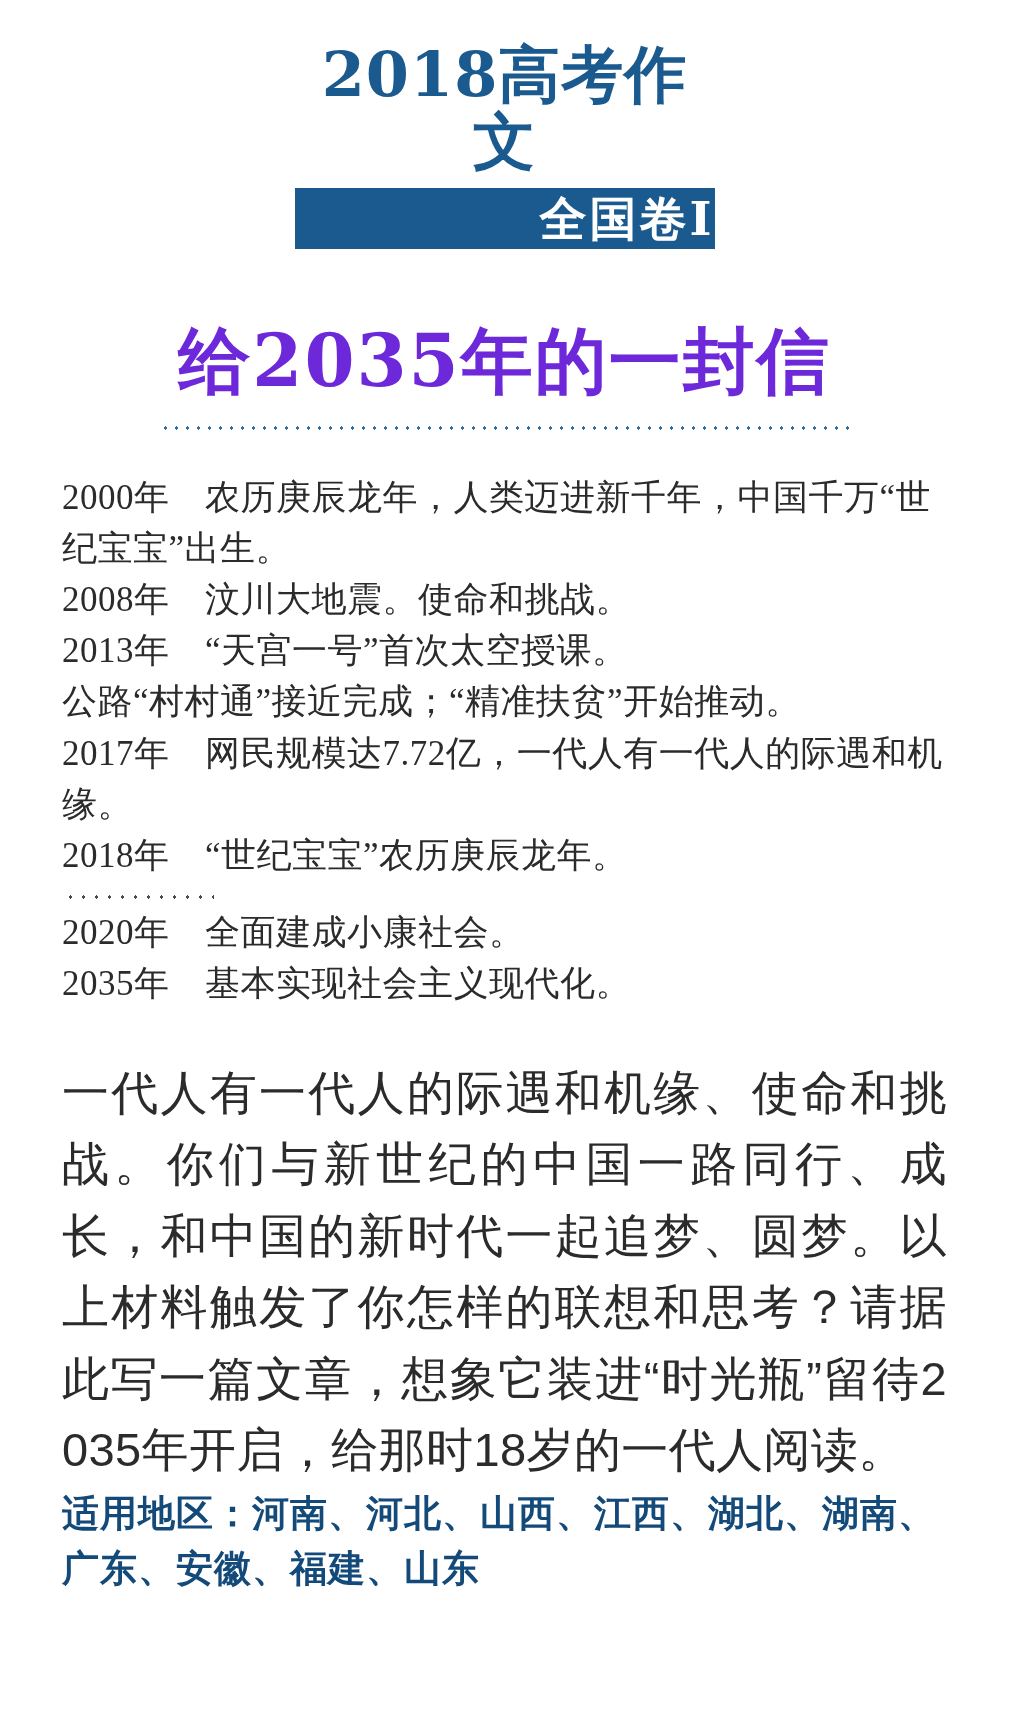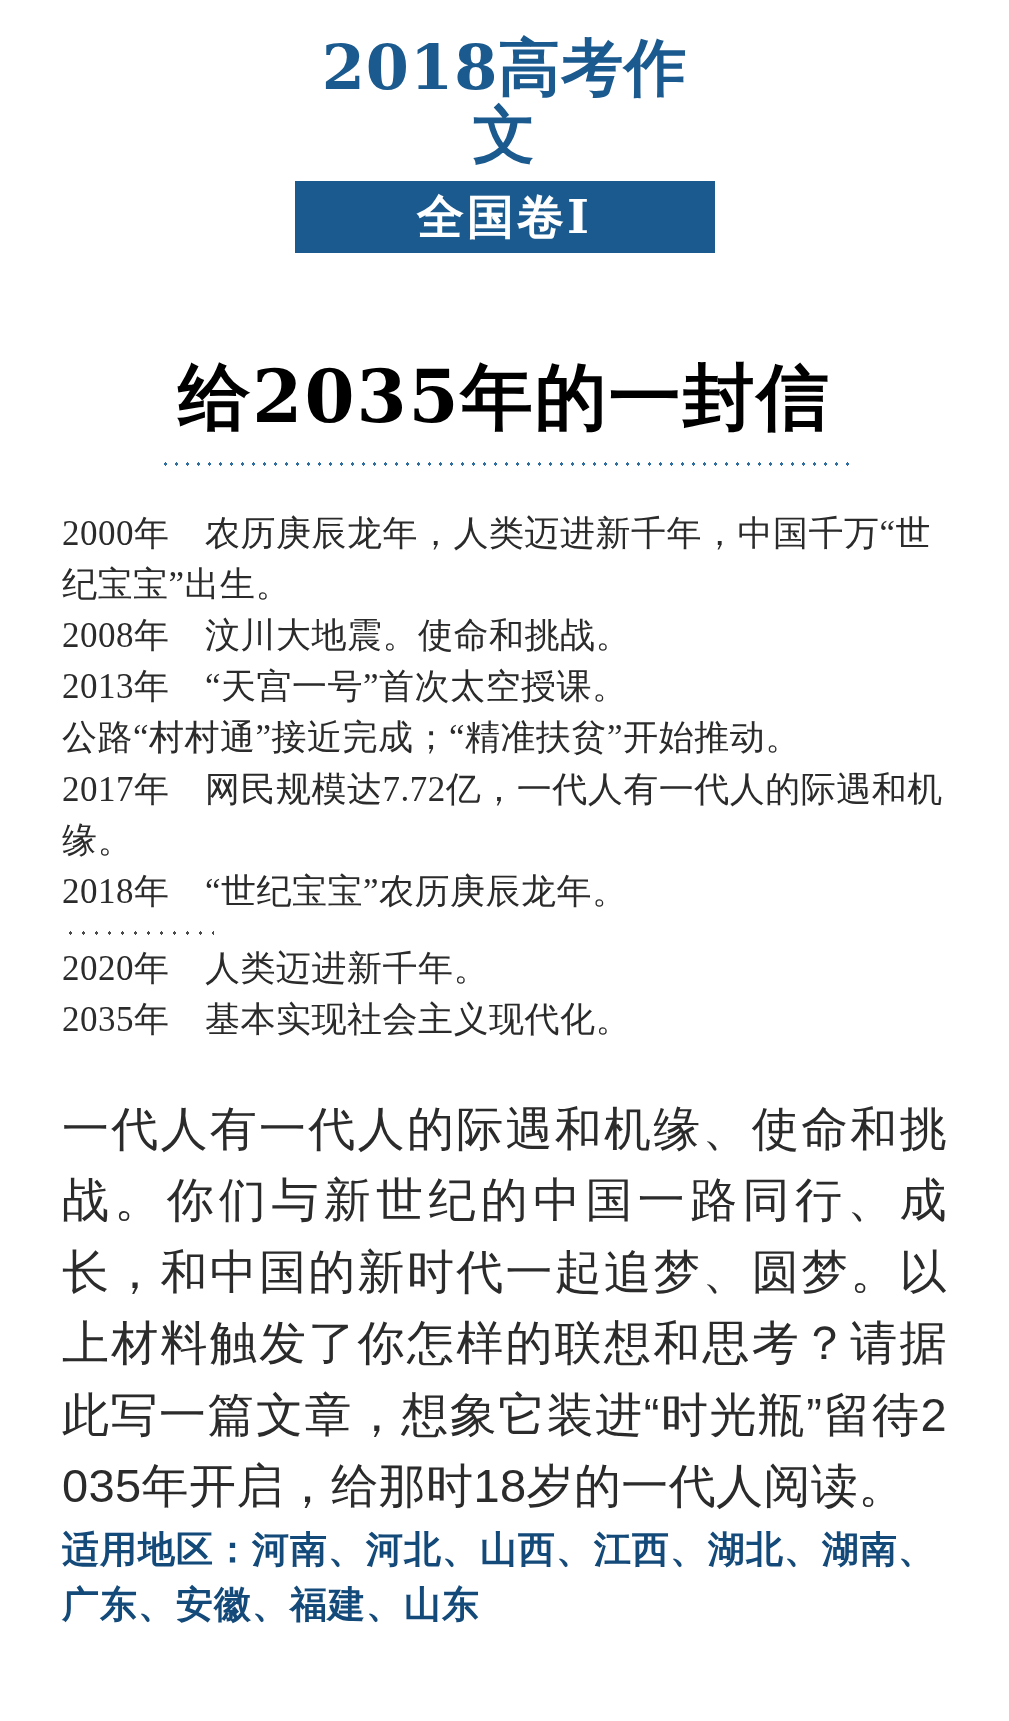--- a/index.html
+++ b/index.html
@@ -12,21 +12,21 @@
     min-height: 1721px;
     font-family: "Liberation Sans", "DejaVu Sans", sans-serif;
     color: #1d1d1d;
     -webkit-font-smoothing: antialiased;
   }
   .page {
     position: relative;
     width: 1009px;
     min-height: 1721px;
     box-sizing: border-box;
-    padding: 1px 62px;
+    padding: 8px 62px;
     background: #ffffff;
   }
 
   
   .header {
     padding-top: 34px;
     text-align: center;
   }
   .header-title {
     font-family: "DejaVu Serif", "Liberation Serif", serif;
@@ -34,44 +34,44 @@
     font-size: 62px;
     line-height: 1.08;
     color: #1a5a8e;
     letter-spacing: 1px;
     margin: 0 auto;
     width: 420px;
   }
   .header-band {
     margin: 12px auto 0 auto;
     width: 420px;
-    height: 72px;
+    height: 61px;
     background: #1a5a8e;
     display: flex;
     align-items: center;
-    justify-content: center;
+    justify-content: flex-end;
   }
   .header-band-text {
     font-family: "DejaVu Serif", "Liberation Serif", serif;
     font-weight: bold;
     font-size: 47px;
     line-height: 1;
     color: #ffffff;
     letter-spacing: 3px;
   }
 
   
   .main-title {
-    margin-top: 104px;
+    margin-top: 72px;
     text-align: center;
     font-family: "DejaVu Serif", "Liberation Serif", serif;
     font-weight: bold;
     font-size: 72px;
     line-height: 1.1;
-    color: #000000;
+    color: #6d28d9;
     letter-spacing: 2px;
   }
   .dot-rule {
     margin: 26px auto 0 auto;
     width: 690px;
     height: 4px;
     background-image: radial-gradient(circle, #2f6fa0 1.6px, rgba(0,0,0,0) 1.8px);
     background-size: 11px 4px;
     background-repeat: repeat-x;
     background-position: left center;
@@ -140,21 +140,21 @@
   <div class="timeline">
     <div class="tl-line">2000年　农历庚辰龙年，人类迈进新千年，中国千万“世纪宝宝”出生。</div>
     <div class="tl-line">2008年　汶川大地震。使命和挑战。</div>
     <div class="tl-line">2013年　“天宫一号”首次太空授课。</div>
     <div class="tl-line">公路“村村通”接近完成；“精准扶贫”开始推动。</div>
     <div class="tl-line">2017年　网民规模达7.72亿，一代人有一代人的际遇和机缘。</div>
     <div class="tl-line">2018年　“世纪宝宝”农历庚辰龙年。</div>
 
     <div class="short-dots"></div>
 
-    <div class="tl-line">2020年　人类迈进新千年。</div>
+    <div class="tl-line">2020年　全面建成小康社会。</div>
     <div class="tl-line">2035年　基本实现社会主义现代化。</div>
   </div>
 
   <div class="body-para">一代人有一代人的际遇和机缘、使命和挑战。你们与新世纪的中国一路同行、成长，和中国的新时代一起追梦、圆梦。以上材料触发了你怎样的联想和思考？请据此写一篇文章，想象它装进“时光瓶”留待2035年开启，给那时18岁的一代人阅读。</div>
 
   <div class="region">适用地区：河南、河北、山西、江西、湖北、湖南、广东、安徽、福建、山东</div>
 
 </div>
 
 </body></html>

